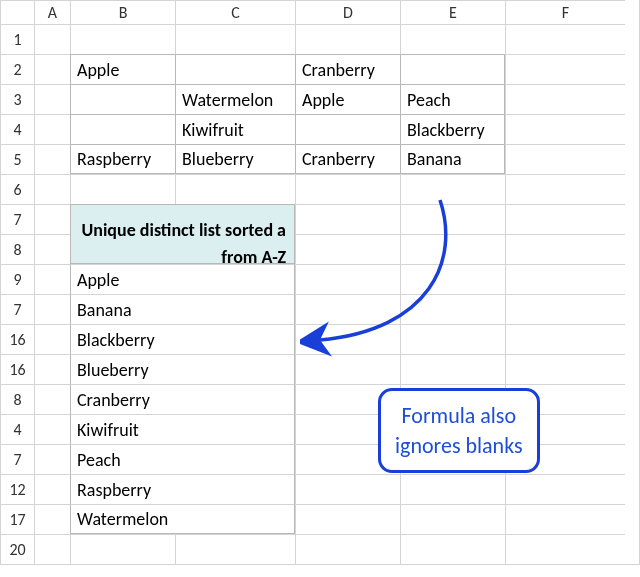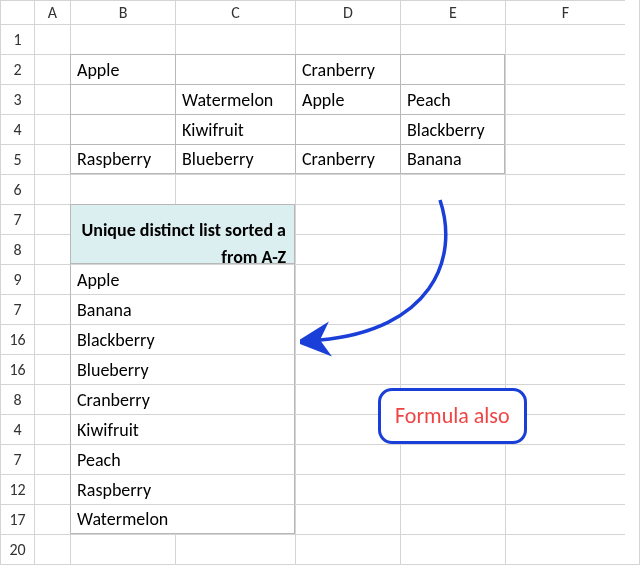--- a/index.html
+++ b/index.html
@@ -82,21 +82,21 @@
     border-right: 1px solid #b8b8b8;
     border-top: 1px solid #d4d4d4;
   }
   .res-last { border-bottom: 1px solid #b8b8b8; }
 
   
   .annot-box {
     position: absolute;
     border: 3px solid #1a3fd8;
     border-radius: 14px;
-    color: #ef4444;
+    color: #1d4ed8;
     font-size: 22px;
     text-align: center;
     padding: 10px 14px;
     line-height: 1.35;
     background: #fff;
   }
   .arrow-svg {
     position: absolute;
     pointer-events: none;
   }
@@ -251,13 +251,14 @@
   <defs>
     <marker id="ah" markerWidth="12" markerHeight="12" refX="3" refY="5" orient="auto">
       <path d="M0,0 L10,5 L0,10 L3,5 Z" fill="#1a3fd8"></path>
     </marker>
   </defs>
   <path d="M 140 20 C 160 80, 130 150, 20 160" stroke="#1a3fd8" stroke-width="3.5" fill="none" marker-end="url(#ah)"></path>
 </svg>
 
 <div class="annot-box" style="left:378px; top:388px;">
   <div>Formula also</div>
+  <div>ignores blanks</div>
 </div>
 
 </body></html>

